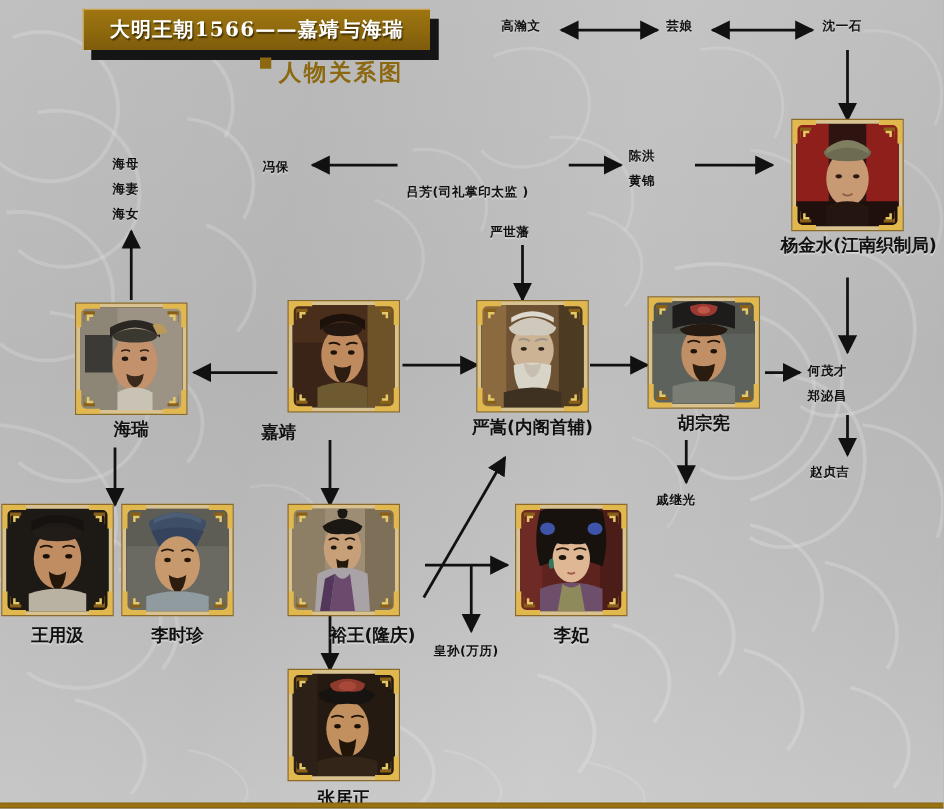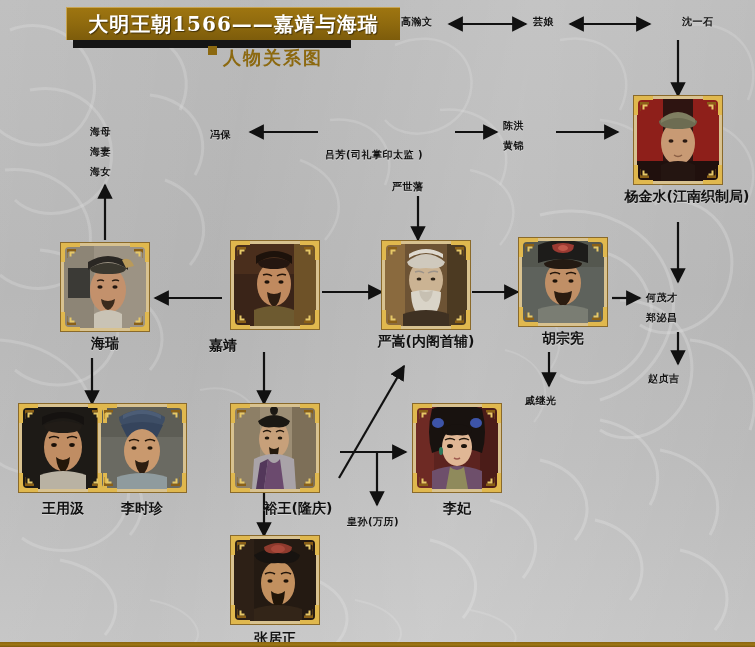--- a/index.html
+++ b/index.html
@@ -30,28 +30,28 @@
   }
 
   
   .banner-wrap { position:absolute; left:66px; top:7px; }
   .banner-shadow {
     position:absolute; left:7px; top:8px;
     width:278px; height:33px; background:#151515;
   }
   .banner {
     position:relative;
-    width:334px; height:33px;
+    width:278px; height:33px;
     background:linear-gradient(180deg,#9e7510 0%,#8f6a0e 50%,#7d5c0b 100%);
     border-top:1px solid #c9a552;
     border-left:1px solid #c9a552;
     color:#ffffff;
     font-family:"DejaVu Serif", serif;
     font-weight:bold;
-    font-size:20px;
+    font-size:16px;
     letter-spacing:1px;
     display:flex; align-items:center; justify-content:center;
     text-shadow:1px 1px 1px rgba(0,0,0,.5);
     white-space:nowrap;
   }
   .subtitle {
     position:absolute; left:208px; top:46px;
     color:#8c6910;
     font-family:"DejaVu Serif", serif;
     font-weight:bold;
@@ -174,21 +174,21 @@
     <div class="banner-shadow"></div>
     <div class="banner">大明王朝1566——嘉靖与海瑞</div>
   </div>
   <div class="subtitle">
     <span class="bullet"></span>
     <span>人物关系图</span>
   </div>
 
   <div class="label" style="left:401px; top:13px;">高瀚文</div>
   <div class="label" style="left:533px; top:13px;">芸娘</div>
-  <div class="label" style="left:658px; top:13px;margin-left:24px;">沈一石</div>
+  <div class="label" style="left:658px; top:13px;">沈一石</div>
 
   <div class="label" style="left:210px; top:126px;">冯保</div>
   <div class="label" style="left:325px; top:126px;margin-top:20px;">吕芳(司礼掌印太监 )</div>
   <div class="label multiline" style="left:503px; top:116px;">
     <div>陈洪</div>
     <div>黄锦</div>
   </div>
 
   <div class="label multiline" style="left:90px; top:122px;">
     <div>海母</div>
@@ -457,21 +457,21 @@
         <path d="M8.5 8.5h5v2h-3v3h-2z" fill="#e6c867"></path>
       </svg>
     <svg class="corner c-br" viewBox="0 0 19 19">
         <path d="M0 0h19v4H8a4 4 0 00-4 4v11H0z" fill="#e0b84e"></path>
         <path d="M6 6h9v2.5H8.2A1.8 1.8 0 006.4 10v5H6z" fill="#8a6017"></path>
         <path d="M8.5 8.5h5v2h-3v3h-2z" fill="#e6c867"></path>
       </svg>
     <div class="pcaption">胡宗宪</div>
   </div>
 
-  <div class="portrait" style="left:19px; top:404px;">
+  <div class="portrait" style="left:2px; top:404px;">
     <div class="photo">
       <svg width="100%" height="100%" viewBox="0 0 82 82" preserveAspectRatio="none">
         <rect width="82" height="82" fill="#1d1a16"></rect>
         <ellipse cx="41" cy="40" rx="19" ry="24" fill="#c08d63"></ellipse>
         <path d="M20 18 Q41 4 62 18 L62 10 Q41 0 20 10z" fill="#151210"></path>
         <path d="M22 18 Q41 10 60 18 Q60 26 41 26 Q22 26 22 18z" fill="#211c17"></path>
         <ellipse cx="32" cy="38" rx="2.8" ry="1.9" fill="#1a1008"></ellipse>
         <ellipse cx="50" cy="38" rx="2.8" ry="1.9" fill="#1a1008"></ellipse>
         <path d="M27 31 Q32 28 37 31" stroke="#1c1108" stroke-width="1.5" fill="none"></path>
         <path d="M45 31 Q50 28 55 31" stroke="#1c1108" stroke-width="1.5" fill="none"></path>

